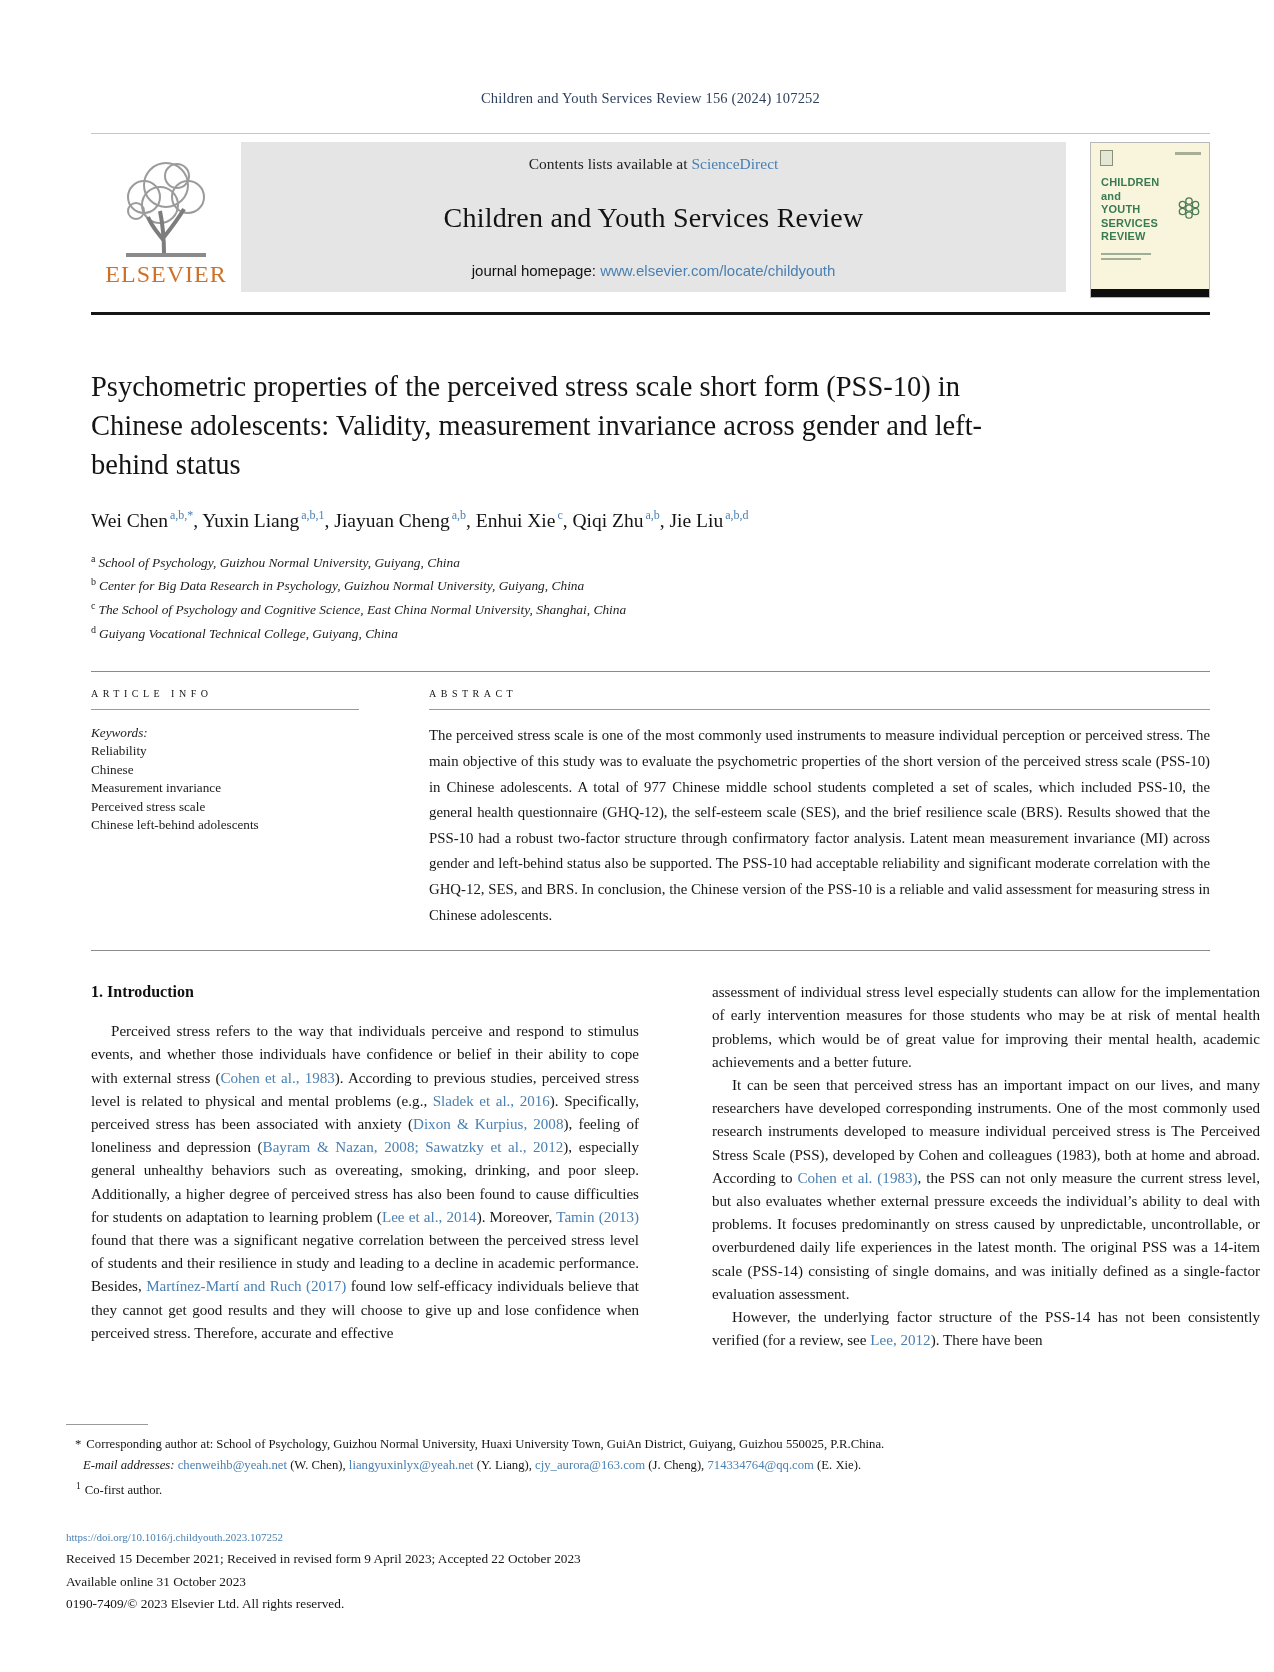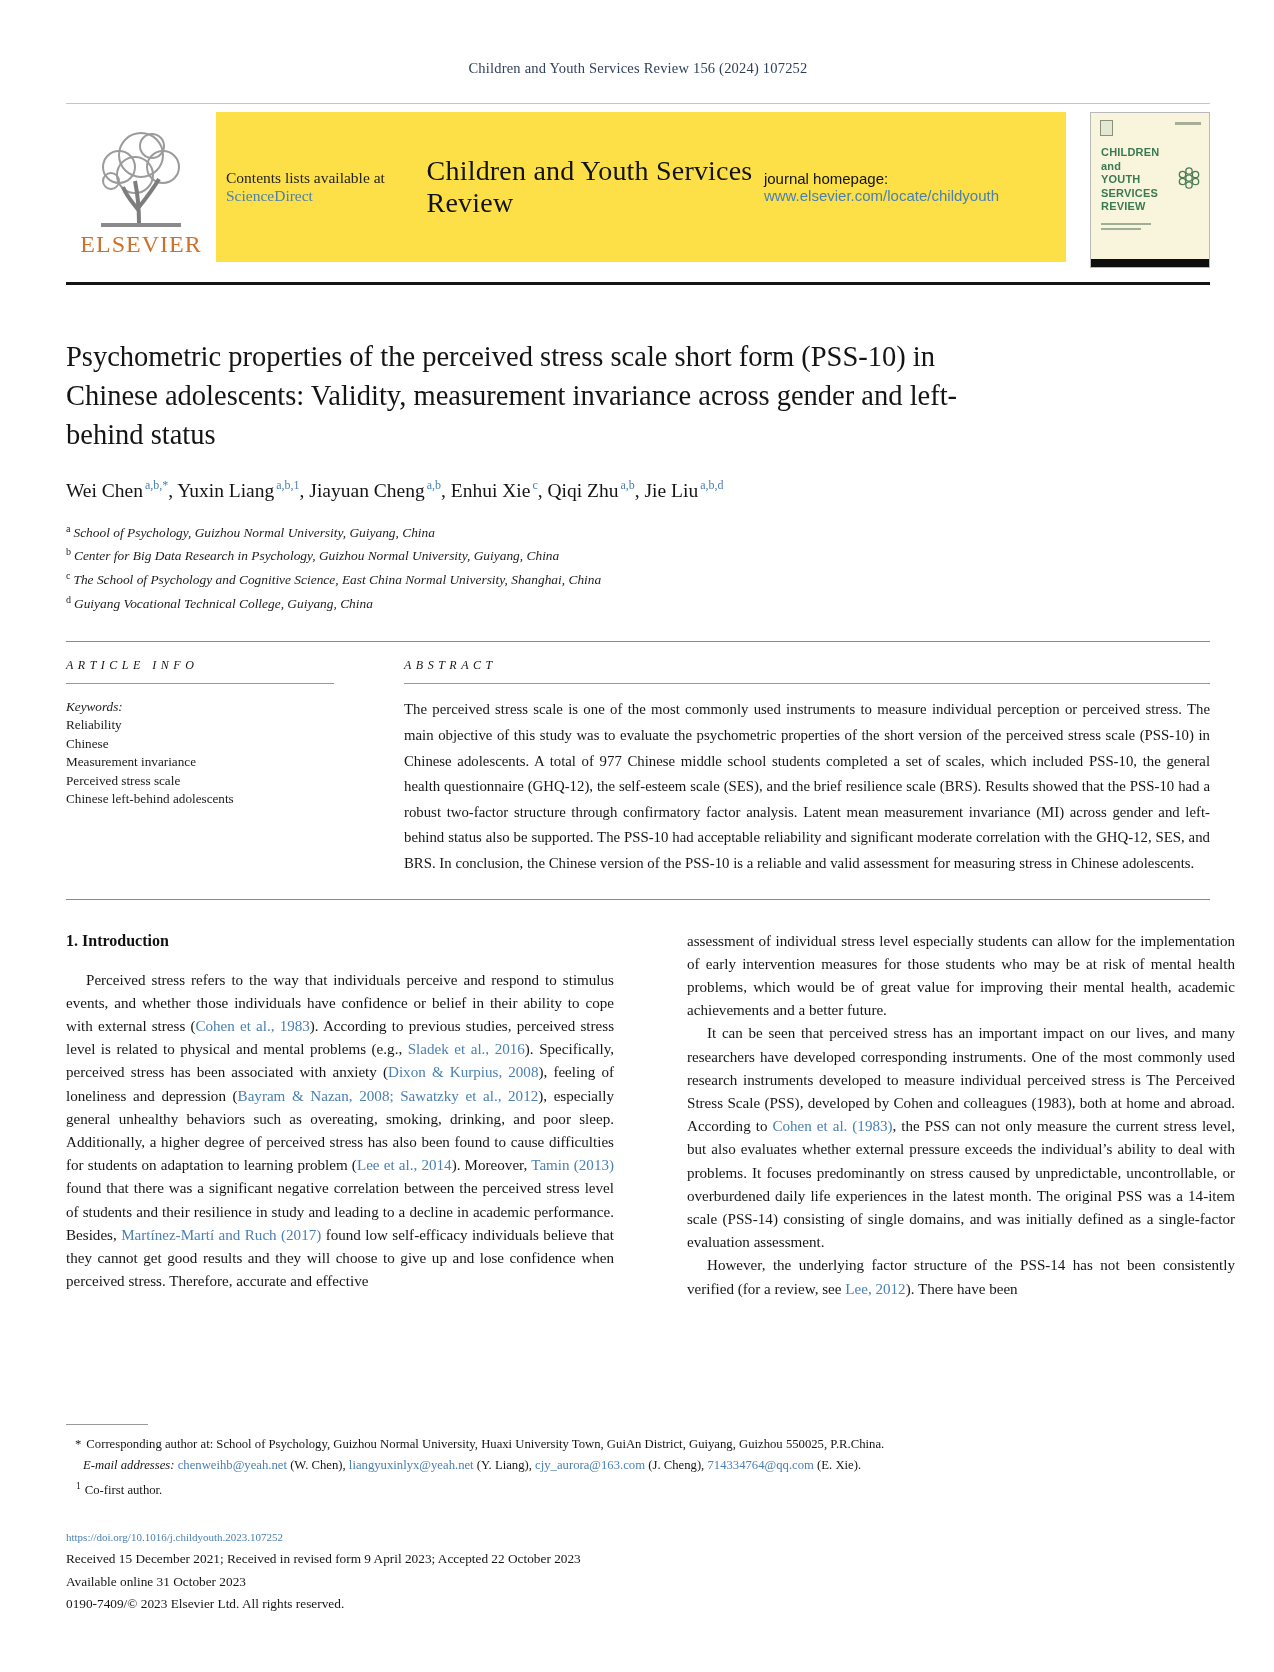--- a/index.html
+++ b/index.html
@@ -2,33 +2,33 @@
 <html style="--link_blue: #4a80b2; --elsevier_orange: #cf7029; --cover_green: #3a7a52; --cover_bg: #f8f5dc;"><head>
 <meta charset="utf-8">
 <style>
   * { box-sizing: border-box; }
   html,body { margin:0; padding:0; background:#ffffff; }
   .page {
     position:relative; width:1274px; height:1672px; background:#fff;
     color:#1a1a1a; font-family:"Liberation Serif","DejaVu Serif",serif;
     overflow:hidden; margin:0 auto;
   }
-  .content { padding:0 64px 0 66px; }
+  .content { padding:0 64px 0 91px;margin-top:30px; }
   .lnk { color:var(--link_blue,#4a80b2); }
   .ital { font-style:italic; }
 
   
   .cit { padding-top:60px; text-align:center; font-size:14.5px; color:#2e3f5c; letter-spacing:.2px; }
 
   
   .head-wrap { margin-top:26px; border-top:1px solid #c6c6c6; padding-top:8px; }
   .head-row { display:flex; align-items:stretch; }
   .logo-box { width:150px; display:flex; flex-direction:column; align-items:center; justify-content:center; padding:4px 0 2px; }
   .els-text { font-size:24px; letter-spacing:1px; color:var(--elsevier_orange,#cf7029); font-family:"Liberation Serif",serif; }
-  .band { flex:1; background:#fde047; height:150px; display:flex; flex-direction:row; justify-content:space-between; align-items:center; padding:13px 10px; }
+  .band { flex:1; background:#e5e5e5; height:150px; display:flex; flex-direction:column; justify-content:space-between; align-items:center; padding:13px 10px; }
   .band-top { font-size:15.5px; color:#222; }
   .band-title { font-size:28px; color:#121212; letter-spacing:.2px; }
   .band-home { font-size:15px; font-family:"Liberation Sans","DejaVu Sans",sans-serif; color:#111; }
   .cover { position:relative; width:120px; height:156px; margin-left:24px; background:var(--cover_bg,#f8f5dc); border:1px solid #b9b9b9; flex:0 0 auto; }
   .crest { position:absolute; top:7px; left:9px; width:13px; height:16px; border:1px solid #8a9078; background:#e4e7d4; }
   .cover-topline { position:absolute; top:9px; right:8px; width:26px; height:3px; background:#a7ad97; }
   .cover-title { position:absolute; top:33px; left:10px; font-family:"Liberation Sans","DejaVu Sans",sans-serif; font-weight:bold; color:var(--cover_green,#3a7a52); font-size:11px; line-height:13.5px; letter-spacing:.2px; }
   .flower { position:absolute; top:52px; right:7px; }
   .cover-sub { position:absolute; top:110px; left:10px; }
   .cover-sub i { display:block; height:2px; background:#9fae97; margin-bottom:3px; }
@@ -44,21 +44,21 @@
   .affils sup { font-style:normal; font-size:10px; margin-right:3px; }
 
   .rule { height:1px; background:#8a8a8a; }
   .rule.r1 { margin-top:27px; }
   .rule.r2 { margin-top:22px; }
 
   
   .ia-row { display:flex; margin-top:8px; min-height:216px; }
   .ia-left { width:268px; flex:0 0 auto; }
   .ia-right { flex:1; margin-left:70px; }
-  .ia-head { font-size:12px; letter-spacing:4.5px; color:#151515; margin-top:8px;font-style:italic; }
+  .ia-head { font-size:10px; letter-spacing:4.5px; color:#151515; margin-top:8px; }
   .short-rule { height:1px; background:#9a9a9a; margin:10px 0 13px; }
   .kw-label { font-style:italic; font-size:13.2px; line-height:19px; }
   .kw-item { font-size:13.2px; line-height:18.5px; }
   .abs-text { font-size:14.8px; line-height:25.6px; text-align:justify; color:#161616; }
 
   
   .cols { display:flex; margin-top:30px;gap:29px; }
   .col { width:548px; flex:0 0 auto; }
   .col + .col { margin-left:44px; }
   .sec-head { font-weight:bold; font-size:16px; margin:2px 0 19px; color:#111; }

